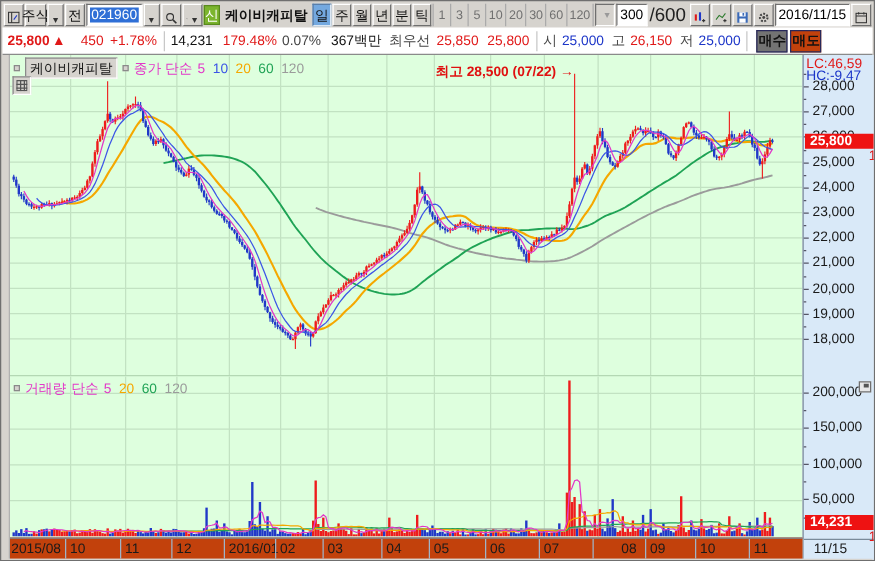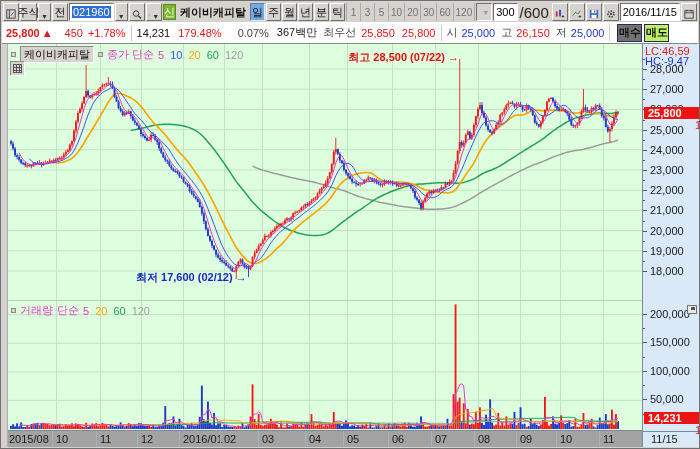--- a/index.html
+++ b/index.html
@@ -33,21 +33,21 @@
   
   .quotebar { position:absolute; left:1px; top:21px; right:1px; height:22px; background:#ffffff;
               border-bottom:1px solid #8a8a8a; display:flex; align-items:center; font-size:11px;
               color:#111; padding:0 4px; white-space:nowrap; }
   .q-sep { width:1px; height:16px; background:#c8c8c8; margin:0 5px; }
   .red { color:#e01818; } .blue { color:#1c35c8; } .dim { color:#444; }
   .q-price { font-weight:bold; color:#e01818; margin-right:2px; }
   .q-btn { height:18px; width:25px; display:flex; align-items:center; justify-content:center;
            font-size:11px; font-weight:bold; color:#111; margin-left:2px; }
   .q-buy  { background:#737373; border:1px solid #28285a; }
-  .q-sell { background:#bef264; border:1px solid #28285a; }
+  .q-sell { background:#c2410c; border:1px solid #28285a; }
 
   
   .price-pane { position:absolute; left:7px; top:43px; width:634px; height:256px;
                 background:#deffde; overflow:hidden; }
   .vol-pane   { position:absolute; left:7px; top:299px; width:634px; height:130px;
                 background:#deffde; border-top:1px solid #b4d8b4; overflow:hidden; }
   .left-strip { position:absolute; left:1px; top:43px; width:6px; height:403px; background:#d6d3ce;
                 border-right:1px solid #b0b0b0; }
   .legend { position:absolute; left:3px; top:2px; display:flex; align-items:center; gap:4px;
             font-size:11px; z-index:5; }
@@ -72,21 +72,21 @@
   .lc { position:absolute; left:2px; top:1px; color:#e01818; }
   .hc { position:absolute; left:2px; top:11px; color:#1c35c8; }
   .px-marker { position:absolute; left:1px; width:55px; height:12px; background:#ee1212; color:#fff;
                font-size:11px; font-weight:bold; padding-left:4px; z-index:4; }
   .px-pct { position:absolute; left:5px; color:#e01818; font-size:11px; z-index:4;margin-left:47px; }
   .expand-btn { position:absolute; left:44px; top:261px; width:10px; height:9px;
                 border:1px solid #707070; background:#e8e8e8; z-index:5; }
   .expand-btn:after { content:""; position:absolute; right:1px; top:1px; width:4px; height:3px; background:#555; }
   .date-cell { position:absolute; left:0; top:387px; width:58px; height:20px; border-top:1px solid #7a8a9a;
                background:#d9e9f8; font-size:11px; color:#1a1a1a; padding:1px 0 0 8px; }
-  .x-axis { position:absolute; left:7px; top:429px; width:634px; height:17px; background:#a3a3a3;
+  .x-axis { position:absolute; left:7px; top:429px; width:634px; height:17px; background:#c2410c;
             border-top:1px solid #7a8a9a; font-size:11px; color:#1a1a1a; overflow:hidden; }
   .xlabel { position:absolute; top:2px; white-space:nowrap; }
   .xtick { position:absolute; top:0; width:1px; height:16px; background:#9fb4c8; }
   .bottom-strip { position:absolute; left:1px; top:446px; right:1px; height:2px; background:#d6d3ce; }
 </style>
 </head>
 <body>
 
 <div class="window">
 
@@ -196,21 +196,21 @@
   </div>
 
   <div class="quotebar">
     <span class="q-price">25,800</span>
     <span class="red">▲</span>
     <span class="red" style="margin-left:12px">450</span>
     <span class="red" style="margin-left:5px">+1.78%</span>
     <span class="q-sep"></span>
     <span>14,231</span>
     <span class="red" style="margin-left:8px">179.48%</span>
-    <span class="dim" style="margin-left:16px">0.07%</span>
+    <span class="dim" style="margin-left:4px">0.07%</span>
     <span style="margin-left:8px">367백만</span>
     <span class="dim" style="margin-left:6px">최우선</span>
     <span class="red" style="margin-left:5px">25,850</span>
     <span class="red" style="margin-left:7px">25,800</span>
     <span class="q-sep"></span>
     <span class="dim">시</span>
     <span class="blue" style="margin-left:4px">25,000</span>
     <span class="dim" style="margin-left:6px">고</span>
     <span class="red" style="margin-left:4px">26,150</span>
     <span class="dim" style="margin-left:6px">저</span>
@@ -874,24 +874,20 @@
         <line x1="3.5" y1="0" x2="3.5" y2="9" stroke="#555"></line>
           <line x1="6.5" y1="0" x2="6.5" y2="9" stroke="#555"></line>
         <line x1="0" y1="3.5" x2="9" y2="3.5" stroke="#555"></line>
           <line x1="0" y1="6.5" x2="9" y2="6.5" stroke="#555"></line>
       </svg>
     </div>
     <div class="anno anno-high" style="left:333px;top:6px;width:118px;text-align:right">
       <span>최고 28,500 (07/22)</span>
       <span class="arr">→</span>
     </div>
-    <div class="anno anno-low" style="left:128px;top:226px">
-      <span>최저 17,600 (02/12)</span>
-      <span class="arr">→</span>
-    </div>
   </div>
 
   <div class="vol-pane">
     <svg id="vol-svg" width="634" height="129">
         <line x1="0" y1="99.4" x2="634" y2="99.4" stroke="#c2e2c2"></line>
         <line x1="0" y1="70.9" x2="634" y2="70.9" stroke="#c2e2c2"></line>
         <line x1="0" y1="42.3" x2="634" y2="42.3" stroke="#c2e2c2"></line>
         <line x1="0" y1="13.7" x2="634" y2="13.7" stroke="#c2e2c2"></line>
         <line x1="48.5" y1="0" x2="48.5" y2="129" stroke="#c2e2c2"></line>
         <line x1="92.5" y1="0" x2="92.5" y2="129" stroke="#c2e2c2"></line>
@@ -1297,21 +1293,21 @@
       <div class="xlabel" style="left: 254px;">03</div>
       <div class="xtick" style="left: 297px;"></div>
       <div class="xlabel" style="left: 301px;">04</div>
       <div class="xtick" style="left: 335px;"></div>
       <div class="xlabel" style="left: 339px;">05</div>
       <div class="xtick" style="left: 380px;"></div>
       <div class="xlabel" style="left: 384px;">06</div>
       <div class="xtick" style="left: 423px;"></div>
       <div class="xlabel" style="left: 427px;">07</div>
       <div class="xtick" style="left: 466px;"></div>
-      <div class="xlabel" style="left: 470px;">08</div>
+      <div class="xlabel" style="left: 489px;">08</div>
       <div class="xtick" style="left: 508px;"></div>
       <div class="xlabel" style="left: 512px;">09</div>
       <div class="xtick" style="left: 548px;"></div>
       <div class="xlabel" style="left: 552px;">10</div>
       <div class="xtick" style="left: 591px;"></div>
       <div class="xlabel" style="left: 595px;">11</div>
     </div>
 
   <div class="bottom-strip"></div>
 </div>

